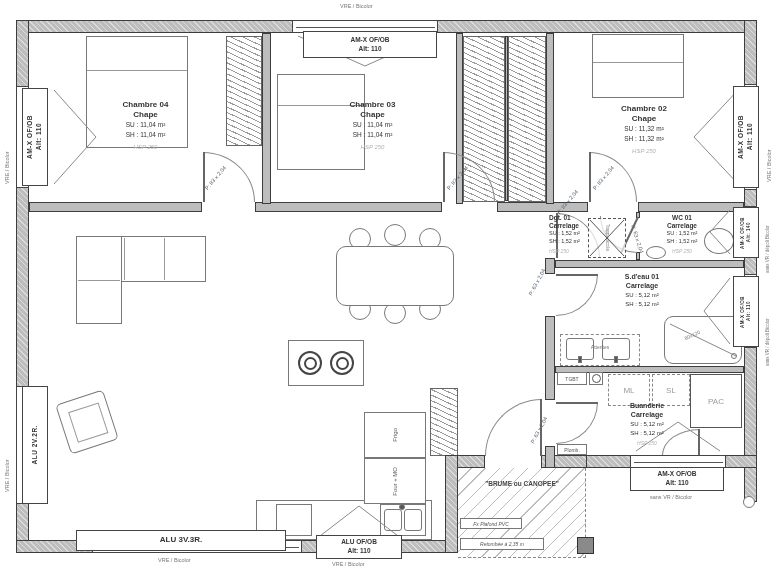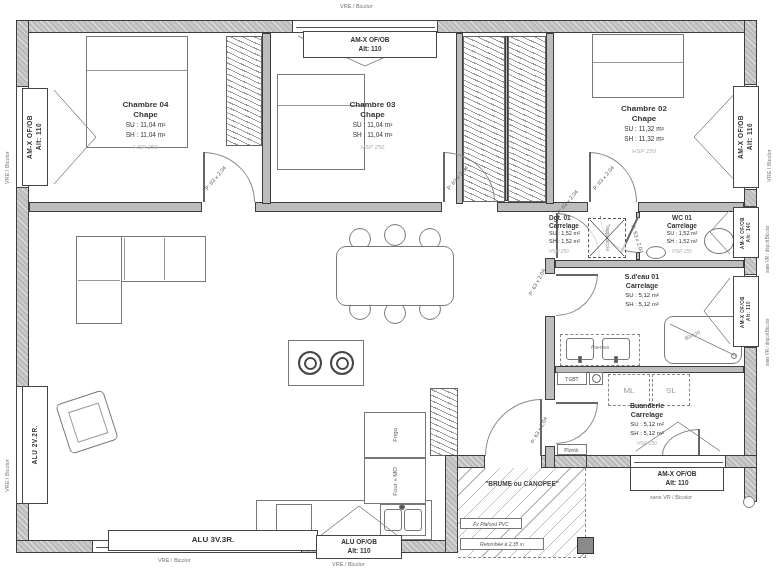--- a/index.html
+++ b/index.html
@@ -145,21 +145,21 @@
       <span>Alt: 110</span>
     </div>
   <div class="lblbox vert vsm" style="left:733px;top:207px;width:26px;height:51px">
       <span>AM-X OF/OB</span>
       <span>Alt: 140</span>
     </div>
   <div class="lblbox vert vsm" style="left:733px;top:276px;width:26px;height:71px">
       <span>AM-X OF/OB</span>
       <span>Alt: 110</span>
     </div>
-  <div class="lblbox big" style="left:108px;top:530px;width:210px;height:21px">
+  <div class="lblbox big" style="left:76px;top:530px;width:210px;height:21px">
       <span>ALU 3V.3R.</span>
     </div>
   <div class="lblbox" style="left:316px;top:535px;width:86px;height:24px">
       <span>ALU OF/OB</span>
       <span>Alt: 110</span>
     </div>
   <div class="lblbox" style="left:630px;top:467px;width:94px;height:24px">
       <span>AM-X OF/OB</span>
       <span>Alt: 110</span>
     </div>
@@ -294,20 +294,21 @@
       <circle cx="70" cy="40" r="2.5" fill="none" stroke="#777"></circle>
     </svg>
   <div class="edge" style="left:684px;top:332px;font-size:5px;transform:rotate(-24deg);z-index:5">80x120</div>
 
   <div class="smbox" style="left:557px;top:372px;width:30px;height:13px">TGBT</div>
   <div class="smbox" style="left:589px;top:372px;width:14px;height:13px">
       <span style="width:7px;height:7px;border:1px solid #555;border-radius:50%;display:block"></span>
     </div>
   <div class="appl" style="left:608px;top:374px;width:42px;height:32px">ML</div>
   <div class="appl" style="left:652px;top:374px;width:38px;height:32px">SL</div>
+  <div class="appl" style="left:690px;top:374px;width:52px;height:54px;border-style:solid;border-width:1.5px;border-color:#555">PAC</div>
   <div class="smbox" style="left:557px;top:444px;width:30px;height:11px">Plomb.</div>
 
   <div class="furn" style="left:76px;top:236px;width:130px;height:46px"></div>
   <div class="furn" style="left:76px;top:236px;width:46px;height:88px"></div>
   <div class="bline" style="left:124px;top:238px;width:1px;height:42px"></div>
   <div class="bline" style="left:164px;top:238px;width:1px;height:42px"></div>
   <div class="bline" style="left:78px;top:280px;width:42px;height:1px"></div>
   <div class="furn" style="left:62px;top:396px;width:50px;height:52px;border-radius:5px;transform:rotate(-18deg)">
       <div style="position:absolute;left:9px;top:10px;width:30px;height:30px;border:1px solid #999"></div>
     </div>

